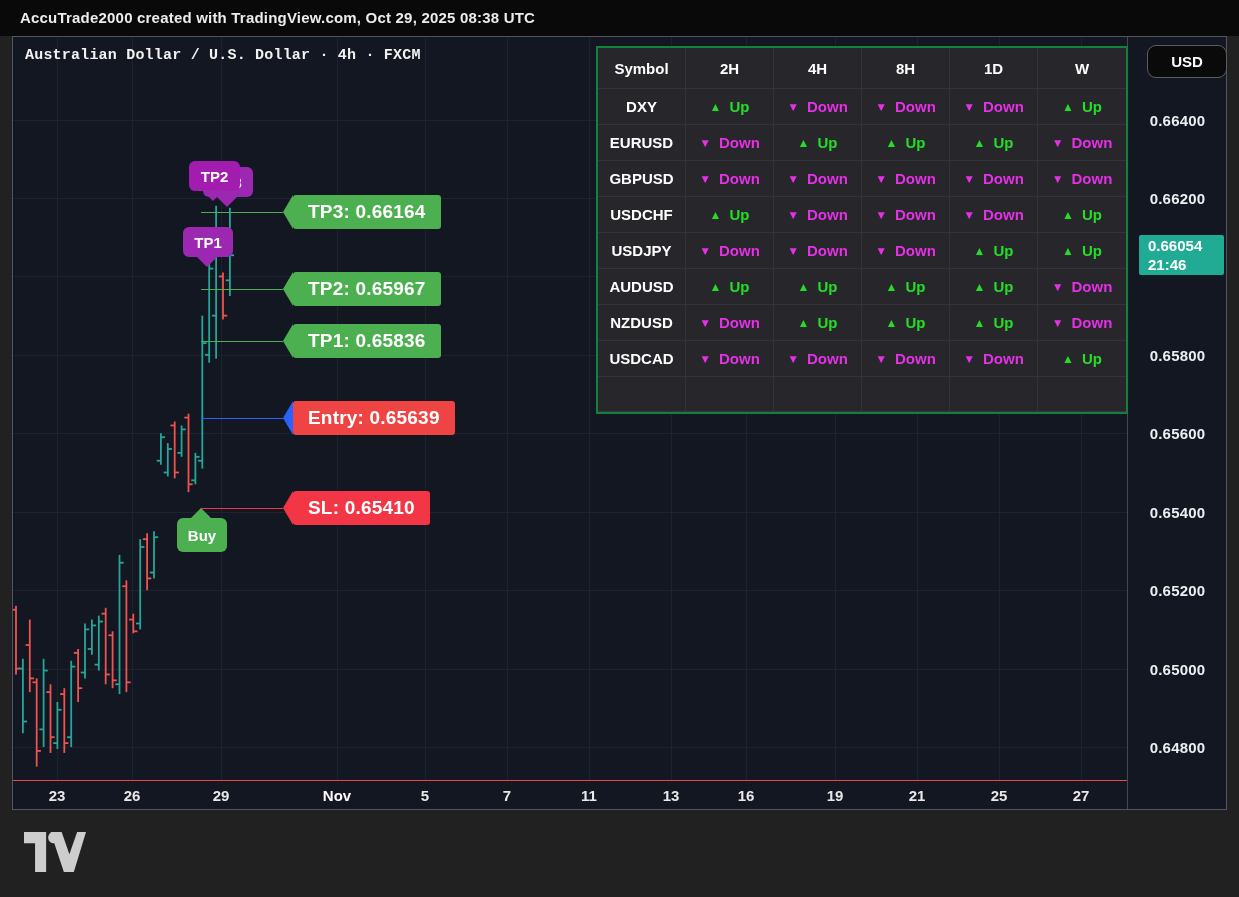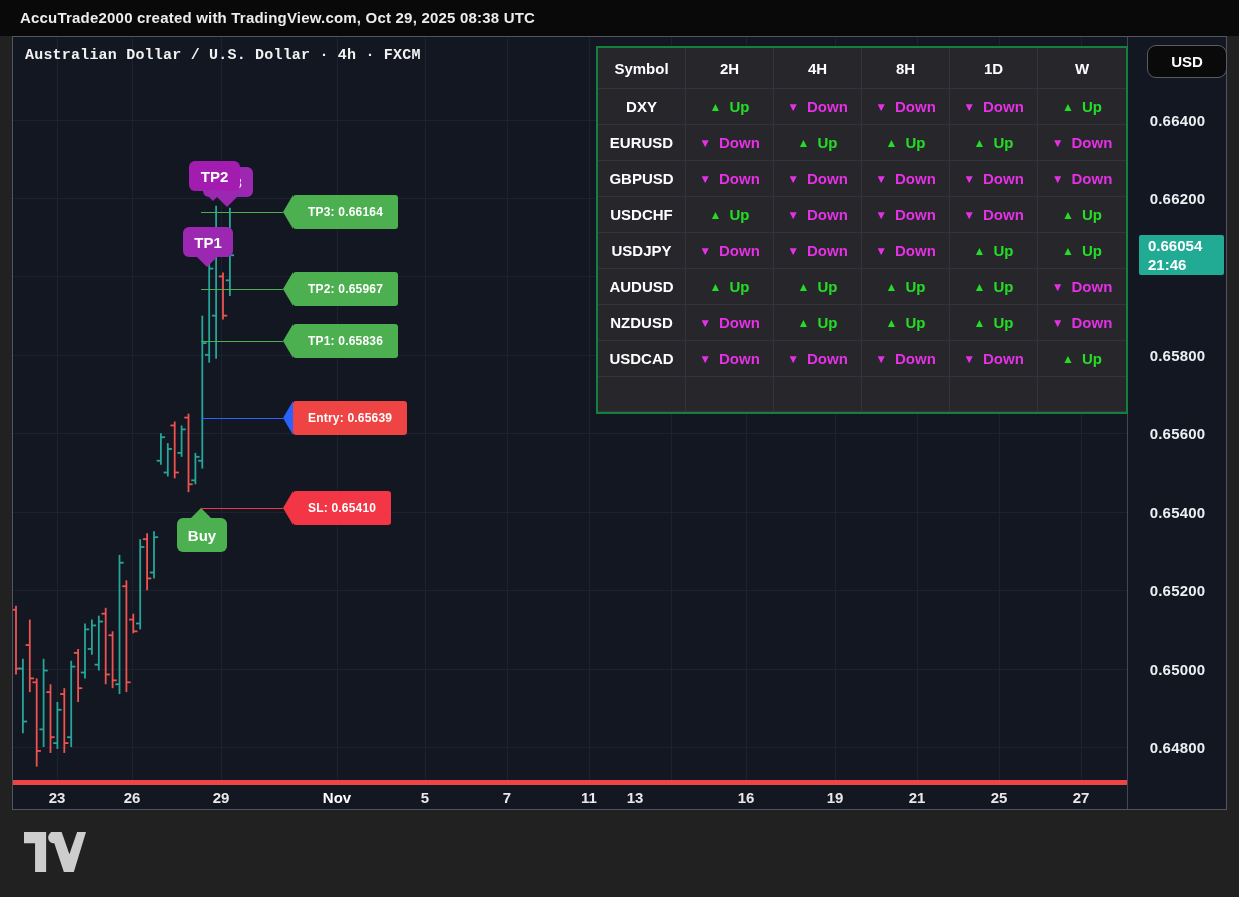--- a/index.html
+++ b/index.html
@@ -25,21 +25,21 @@
   .bars-svg{position:absolute;left:0;top:0;z-index:2;}
   .chart-title{
     position:absolute;left:12px;top:10px;z-index:7;
     color:#f2f2f2;font-size:15px;font-weight:700;letter-spacing:.2px;font-family:Liberation Mono, monospace;
   }
   
   .lvl-line{position:absolute;height:0;border-top:1px solid;z-index:3;}
   .callout{position:absolute;display:flex;align-items:center;transform:translateY(-50%);z-index:4;}
   .callout .tip{width:0;height:0;border-top:17px solid transparent;border-bottom:17px solid transparent;border-right:10px solid;}
   .callout .box{height:34px;line-height:34px;padding:0 15px;border-radius:3px;
-    color:#fff;font-size:12px;font-weight:700;white-space:nowrap;letter-spacing:.2px;}
+    color:#fff;font-size:19px;font-weight:700;white-space:nowrap;letter-spacing:.2px;}
   
   .marker{position:absolute;z-index:5;border-radius:6px;color:#fff;font-size:15px;
     font-weight:700;display:flex;align-items:center;justify-content:center;}
   .marker .tail{position:absolute;width:0;height:0;left:13px;
     border-left:11px solid transparent;border-right:11px solid transparent;}
   .marker.dir-down .tail{bottom:-10px;border-top:11px solid;}
   .marker.dir-up .tail{top:-10px;border-bottom:11px solid;}
   
   .matrix{
     position:absolute;left:583px;top:9px;width:532px;height:368px;z-index:6;
@@ -62,21 +62,21 @@
     color:#eceff2;font-size:15px;font-weight:700;letter-spacing:.2px;}
   .price-badge{position:absolute;left:11px;width:85px;height:40px;border-radius:2px;
     color:#fff;font-size:15px;font-weight:700;line-height:19px;
     padding:1px 0 0 9px;box-sizing:border-box;z-index:3;}
   .usd-btn{position:absolute;left:1134px;top:8px;width:78px;height:31px;z-index:8;
     background:#0a0a0a;border:1px solid #5a5d65;border-radius:9px;
     color:#fff;font-size:15px;font-weight:700;display:flex;align-items:center;justify-content:center;
     cursor:pointer;}
   
   .taxis{position:absolute;left:0;top:743px;width:1114px;height:29px;
-    border-top:5px solid #ef4444;box-sizing:border-box;z-index:1;}
+    border-top:1px solid #ef4444;box-sizing:border-box;z-index:1;}
   .tlabel{position:absolute;top:50%;transform:translate(-50%,-50%);
     color:#e8e8e8;font-size:15px;font-weight:700;}
   .tlabel.emph{color:#ffffff;}
   
   .bottom-band{position:absolute;left:0;top:810px;width:1239px;height:87px;background:#212121;}
   .tv-logo{position:absolute;left:24px;top:22px;display:flex;align-items:center;gap:13px;
     text-decoration:none;cursor:pointer;}
   .tv-logo-text{color:#cdcdcd;font-size:31px;font-weight:700;letter-spacing:-0.5px;}
 </style>
 </head>
@@ -462,21 +462,21 @@
   </div>
 
   <div class="taxis" id="taxis">
       <div class="tlabel" style="left: 44px;">23</div>
       <div class="tlabel" style="left: 119px;">26</div>
       <div class="tlabel" style="left: 208px;">29</div>
       <div class="tlabel emph" style="left: 324px;">Nov</div>
       <div class="tlabel" style="left: 412px;">5</div>
       <div class="tlabel" style="left: 494px;">7</div>
       <div class="tlabel" style="left: 576px;">11</div>
-      <div class="tlabel" style="left: 622px;">13</div>
+      <div class="tlabel" style="left: 658px;">13</div>
       <div class="tlabel" style="left: 733px;">16</div>
       <div class="tlabel" style="left: 822px;">19</div>
       <div class="tlabel" style="left: 904px;">21</div>
       <div class="tlabel" style="left: 986px;">25</div>
       <div class="tlabel" style="left: 1068px;">27</div>
     </div>
 </div>
 
 <div class="bottom-band">
   <a class="tv-logo">

